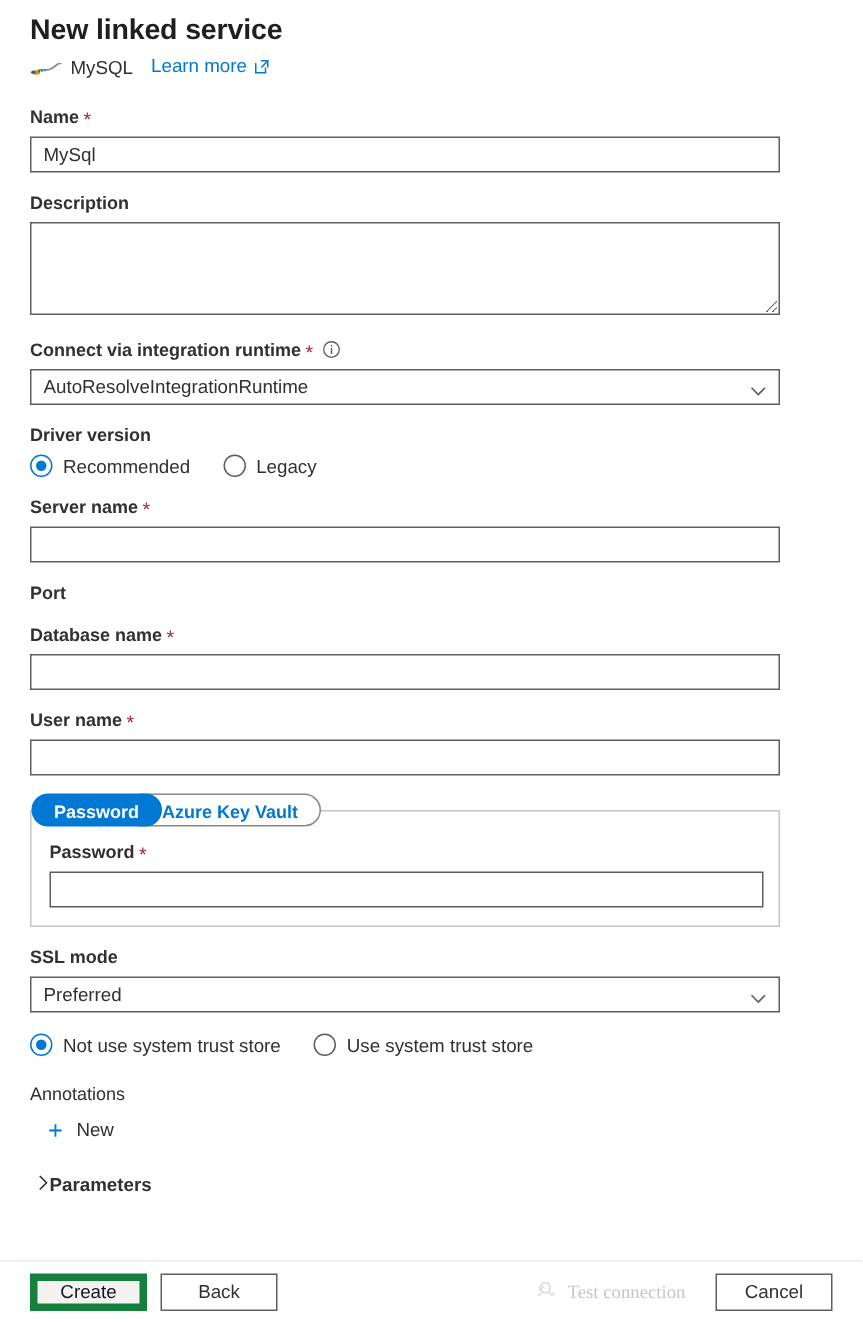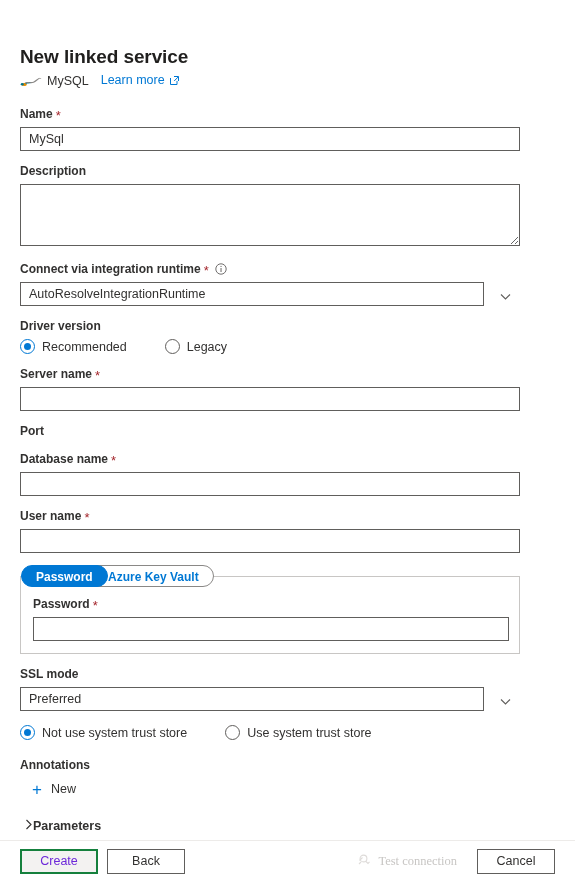--- a/index.html
+++ b/index.html
@@ -18,21 +18,20 @@
   }
   .panel {
     position: absolute;
     left: 0; top: 0; right: 0;
     bottom: 41px;
     padding: 0;
     overflow: hidden;
   }
   .content {
     padding: 10px 40px 0 20px;
-    margin-top: 36px;
   }
 
   
   .page-title {
     font-size: 19px;
     font-weight: bold;
     color: #201f1e;
     letter-spacing: -0.1px;
     margin: 0 0 5px 0;
     line-height: 22px;
@@ -96,33 +95,33 @@
   .input::placeholder { color: #a19f9d; }
 
   textarea.input {
     height: 62px;
     padding: 5px 8px;
     resize: vertical;
     line-height: 15px;
   }
 
   .select-wrap { position: relative; width: 500px; }
-  .select-wrap .input { width: 464px; padding-right: 28px; }
+  .select-wrap .input { width: 500px; padding-right: 28px; }
   .chev {
     position: absolute;
     right: 9px;
     top: 8px;
     pointer-events: none;
   }
 
   
   .radio-row {
     display: flex;
     align-items: center;
-    gap: 38px;
+    gap: 22px;
     margin-bottom: 12px;
     margin-top: 2px;
   }
   .radio {
     display: flex;
     align-items: center;
     gap: 7px;
     cursor: pointer;
     font-size: 12.5px;
     color: #323130;
@@ -186,21 +185,21 @@
     width: 500px;
     margin-top: -11px;
     padding: 19px 12px 12px 12px;
     margin-bottom: 12px;
   }
   .pivot-panel .input { width: 476px; }
 
   
   .section-head {
     font-size: 12px;
-    font-weight: bold;
+    font-weight: normal;
     color: #323130;
     margin: 18px 0 6px 0;
   }
   .new-link {
     display: flex;
     align-items: center;
     gap: 9px;
     color: #323130;
     font-size: 12.5px;
     cursor: pointer;
@@ -239,22 +238,22 @@
     font-family: "Liberation Sans", sans-serif;
     font-size: 12.5px;
     color: #323130;
     background: #ffffff;
     border: 1px solid #605e5c;
     cursor: pointer;
     box-sizing: border-box;
   }
   .btn.disabled {
     background: #f3f2f1;
-    border: 2px solid #15803d;
-    color: #6d28d9;
+    border: 5px solid #15803d;
+    color: #0f172a;
     cursor: default;
   }
   .btn-gap { width: 9px; }
   .spacer { flex: 1; }
   .test-conn {
     display: flex;
     align-items: center;
     gap: 7px;
     color: #c8c6c4;
     font-size: 12.5px;

